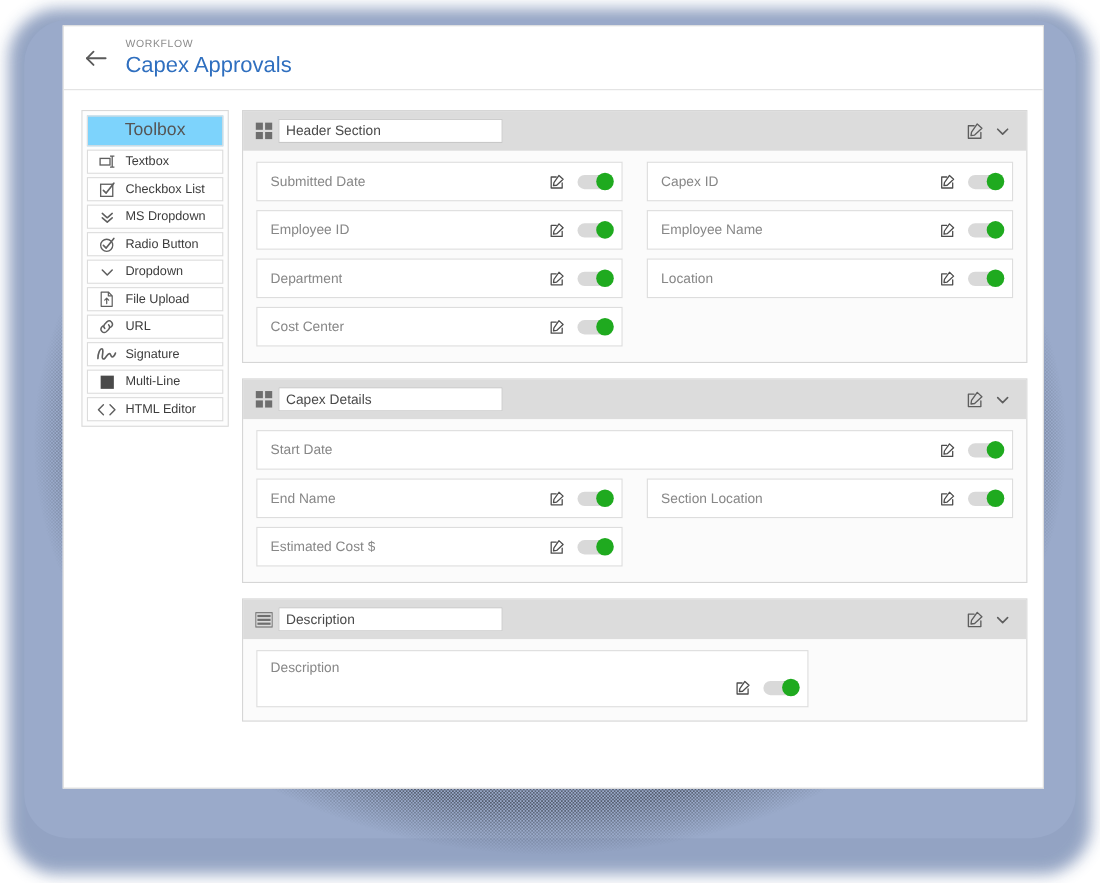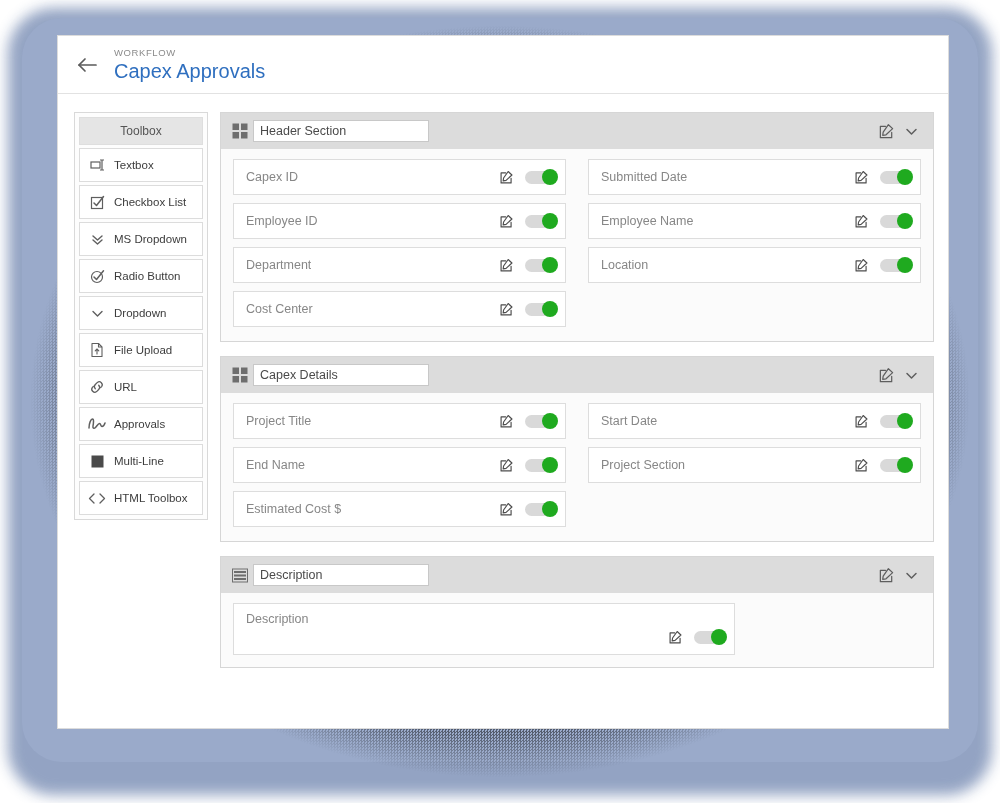--- a/index.html
+++ b/index.html
@@ -52,21 +52,21 @@
     width: 956px;
     height: 744px;
     border-radius: 40px;
     background: #9aaaca;
   }
 
   
   #app-window {
     position: absolute;
     left: 57px;
-    top: 35px;
+    top: 23px;
     width: 890px;
     height: 692px;
     background: #ffffff;
     border: 1px solid #dcdcdc;
     overflow: hidden;
   }
 
   
   #page-header {
     height: 58px;
@@ -121,30 +121,30 @@
   #toolbox {
     width: 134px;
     flex: none;
     border: 1px solid #d9d9d9;
     background: #fdfdfd;
     padding: 4px;
     box-sizing: border-box;
   }
   #toolbox-title {
     height: 26px;
-    background: #e5e5e5;
+    background: #7dd3fc;
     border: 1px solid #dedede;
     display: flex;
     align-items: center;
     justify-content: center;
-    font-size: 12px;
+    font-size: 16px;
     color: #555;
   }
   .tool-item {
-    height: 34px;
+    height: 22px;
     margin-top: 3px;
     background: #ffffff;
     border: 1px solid #dcdcdc;
     display: flex;
     align-items: center;
     cursor: pointer;
     box-sizing: border-box;
   }
   .tool-icon {
     width: 34px;
@@ -186,21 +186,21 @@
     width: 22px;
     flex: none;
     display: flex;
     align-items: center;
     justify-content: center;
     color: #6e6e6e;
     cursor: move;
   }
   .section-drag-icon svg { display: block; }
   .section-title-input {
-    width: 176px;
+    width: 204px;
     height: 22px;
     border: 1px solid #c8c8c8;
     background: #ffffff;
     font-family: "Liberation Sans", sans-serif;
     font-size: 12.5px;
     color: #4a4a4a;
     padding: 0 6px;
     box-sizing: border-box;
     margin-left: 2px;
     outline: none;
@@ -413,40 +413,40 @@
         </span>
         <span class="tool-label">URL</span>
       </div>
 
       <div class="tool-item">
         <span class="tool-icon">
           <svg width="20" height="14" viewBox="0 0 20 14" fill="none" stroke="currentColor" stroke-width="1.5" stroke-linecap="round" stroke-linejoin="round">
             <path d="M2 11 C2 6 4 2 5.5 2 C7 2 6.5 6 6 9 C5.6 11.4 7 12 8.5 10.5 C10 9 11 6.5 12.5 6.5 C14 6.5 13.5 9.5 15 9.5 C16.5 9.5 17.5 7.5 18 6"></path>
           </svg>
         </span>
-        <span class="tool-label">Approvals</span>
+        <span class="tool-label">Signature</span>
       </div>
 
       <div class="tool-item">
         <span class="tool-icon">
           <svg width="15" height="15" viewBox="0 0 15 15">
             <rect x="1.5" y="1.5" width="12" height="12" fill="#4a4a4a"></rect>
           </svg>
         </span>
         <span class="tool-label">Multi-Line</span>
       </div>
 
       <div class="tool-item">
         <span class="tool-icon">
           <svg width="20" height="13" viewBox="0 0 20 13" fill="none" stroke="currentColor" stroke-width="1.3" stroke-linecap="round" stroke-linejoin="round">
             <path d="M7 2 L2.5 6.5 L7 11"></path>
               <path d="M13 2 L17.5 6.5 L13 11"></path>
           </svg>
         </span>
-        <span class="tool-label">HTML Toolbox</span>
+        <span class="tool-label">HTML Editor</span>
       </div>
     </div>
 
     <div id="canvas">
 
       <div class="section">
         <div class="section-header">
           <span class="section-drag-icon">
             <svg width="16" height="16" viewBox="0 0 16 16">
               <rect x="0.5" y="0.5" width="6.5" height="6.5" fill="#6e6e6e"></rect>
@@ -466,32 +466,32 @@
           <span class="sec-chevron">
             <svg width="15" height="11" viewBox="0 0 15 11" fill="none" stroke="currentColor" stroke-width="1.5" stroke-linecap="round" stroke-linejoin="round">
               <path d="M3 3.5 L7.5 8 L12 3.5"></path>
             </svg>
           </span>
         </div>
         <div class="section-body">
 
           <div class="field-row">
             <div class="field">
+              <span class="field-label">Submitted Date</span>
+              <span class="field-spacer"></span>
+              <span class="field-edit-icon">
+                <svg width="15" height="15" viewBox="0 0 18 18" fill="none" stroke="currentColor" stroke-width="1.4" stroke-linecap="round" stroke-linejoin="round">
+                  <path d="M14.5 10 V15.5 H2.5 V3.5 H8"></path>
+                    <path d="M11 1.8 L15.5 6 L8.5 12.5 L5 13 L5.5 9.6 Z"></path>
+                </svg>
+              </span>
+              <span class="toggle"></span>
+            </div>
+            <div class="field">
               <span class="field-label">Capex ID</span>
-              <span class="field-spacer"></span>
-              <span class="field-edit-icon">
-                <svg width="15" height="15" viewBox="0 0 18 18" fill="none" stroke="currentColor" stroke-width="1.4" stroke-linecap="round" stroke-linejoin="round">
-                  <path d="M14.5 10 V15.5 H2.5 V3.5 H8"></path>
-                    <path d="M11 1.8 L15.5 6 L8.5 12.5 L5 13 L5.5 9.6 Z"></path>
-                </svg>
-              </span>
-              <span class="toggle"></span>
-            </div>
-            <div class="field">
-              <span class="field-label">Submitted Date</span>
               <span class="field-spacer"></span>
               <span class="field-edit-icon">
                 <svg width="15" height="15" viewBox="0 0 18 18" fill="none" stroke="currentColor" stroke-width="1.4" stroke-linecap="round" stroke-linejoin="round">
                   <path d="M14.5 10 V15.5 H2.5 V3.5 H8"></path>
                     <path d="M11 1.8 L15.5 6 L8.5 12.5 L5 13 L5.5 9.6 Z"></path>
                 </svg>
               </span>
               <span class="toggle"></span>
             </div>
           </div>
@@ -585,31 +585,20 @@
           <span class="sec-chevron">
             <svg width="15" height="11" viewBox="0 0 15 11" fill="none" stroke="currentColor" stroke-width="1.5" stroke-linecap="round" stroke-linejoin="round">
               <path d="M3 3.5 L7.5 8 L12 3.5"></path>
             </svg>
           </span>
         </div>
         <div class="section-body">
 
           <div class="field-row">
             <div class="field">
-              <span class="field-label">Project Title</span>
-              <span class="field-spacer"></span>
-              <span class="field-edit-icon">
-                <svg width="15" height="15" viewBox="0 0 18 18" fill="none" stroke="currentColor" stroke-width="1.4" stroke-linecap="round" stroke-linejoin="round">
-                  <path d="M14.5 10 V15.5 H2.5 V3.5 H8"></path>
-                    <path d="M11 1.8 L15.5 6 L8.5 12.5 L5 13 L5.5 9.6 Z"></path>
-                </svg>
-              </span>
-              <span class="toggle"></span>
-            </div>
-            <div class="field">
               <span class="field-label">Start Date</span>
               <span class="field-spacer"></span>
               <span class="field-edit-icon">
                 <svg width="15" height="15" viewBox="0 0 18 18" fill="none" stroke="currentColor" stroke-width="1.4" stroke-linecap="round" stroke-linejoin="round">
                   <path d="M14.5 10 V15.5 H2.5 V3.5 H8"></path>
                     <path d="M11 1.8 L15.5 6 L8.5 12.5 L5 13 L5.5 9.6 Z"></path>
                 </svg>
               </span>
               <span class="toggle"></span>
             </div>
@@ -621,21 +610,21 @@
               <span class="field-spacer"></span>
               <span class="field-edit-icon">
                 <svg width="15" height="15" viewBox="0 0 18 18" fill="none" stroke="currentColor" stroke-width="1.4" stroke-linecap="round" stroke-linejoin="round">
                   <path d="M14.5 10 V15.5 H2.5 V3.5 H8"></path>
                     <path d="M11 1.8 L15.5 6 L8.5 12.5 L5 13 L5.5 9.6 Z"></path>
                 </svg>
               </span>
               <span class="toggle"></span>
             </div>
             <div class="field">
-              <span class="field-label">Project Section</span>
+              <span class="field-label">Section Location</span>
               <span class="field-spacer"></span>
               <span class="field-edit-icon">
                 <svg width="15" height="15" viewBox="0 0 18 18" fill="none" stroke="currentColor" stroke-width="1.4" stroke-linecap="round" stroke-linejoin="round">
                   <path d="M14.5 10 V15.5 H2.5 V3.5 H8"></path>
                     <path d="M11 1.8 L15.5 6 L8.5 12.5 L5 13 L5.5 9.6 Z"></path>
                 </svg>
               </span>
               <span class="toggle"></span>
             </div>
           </div>

